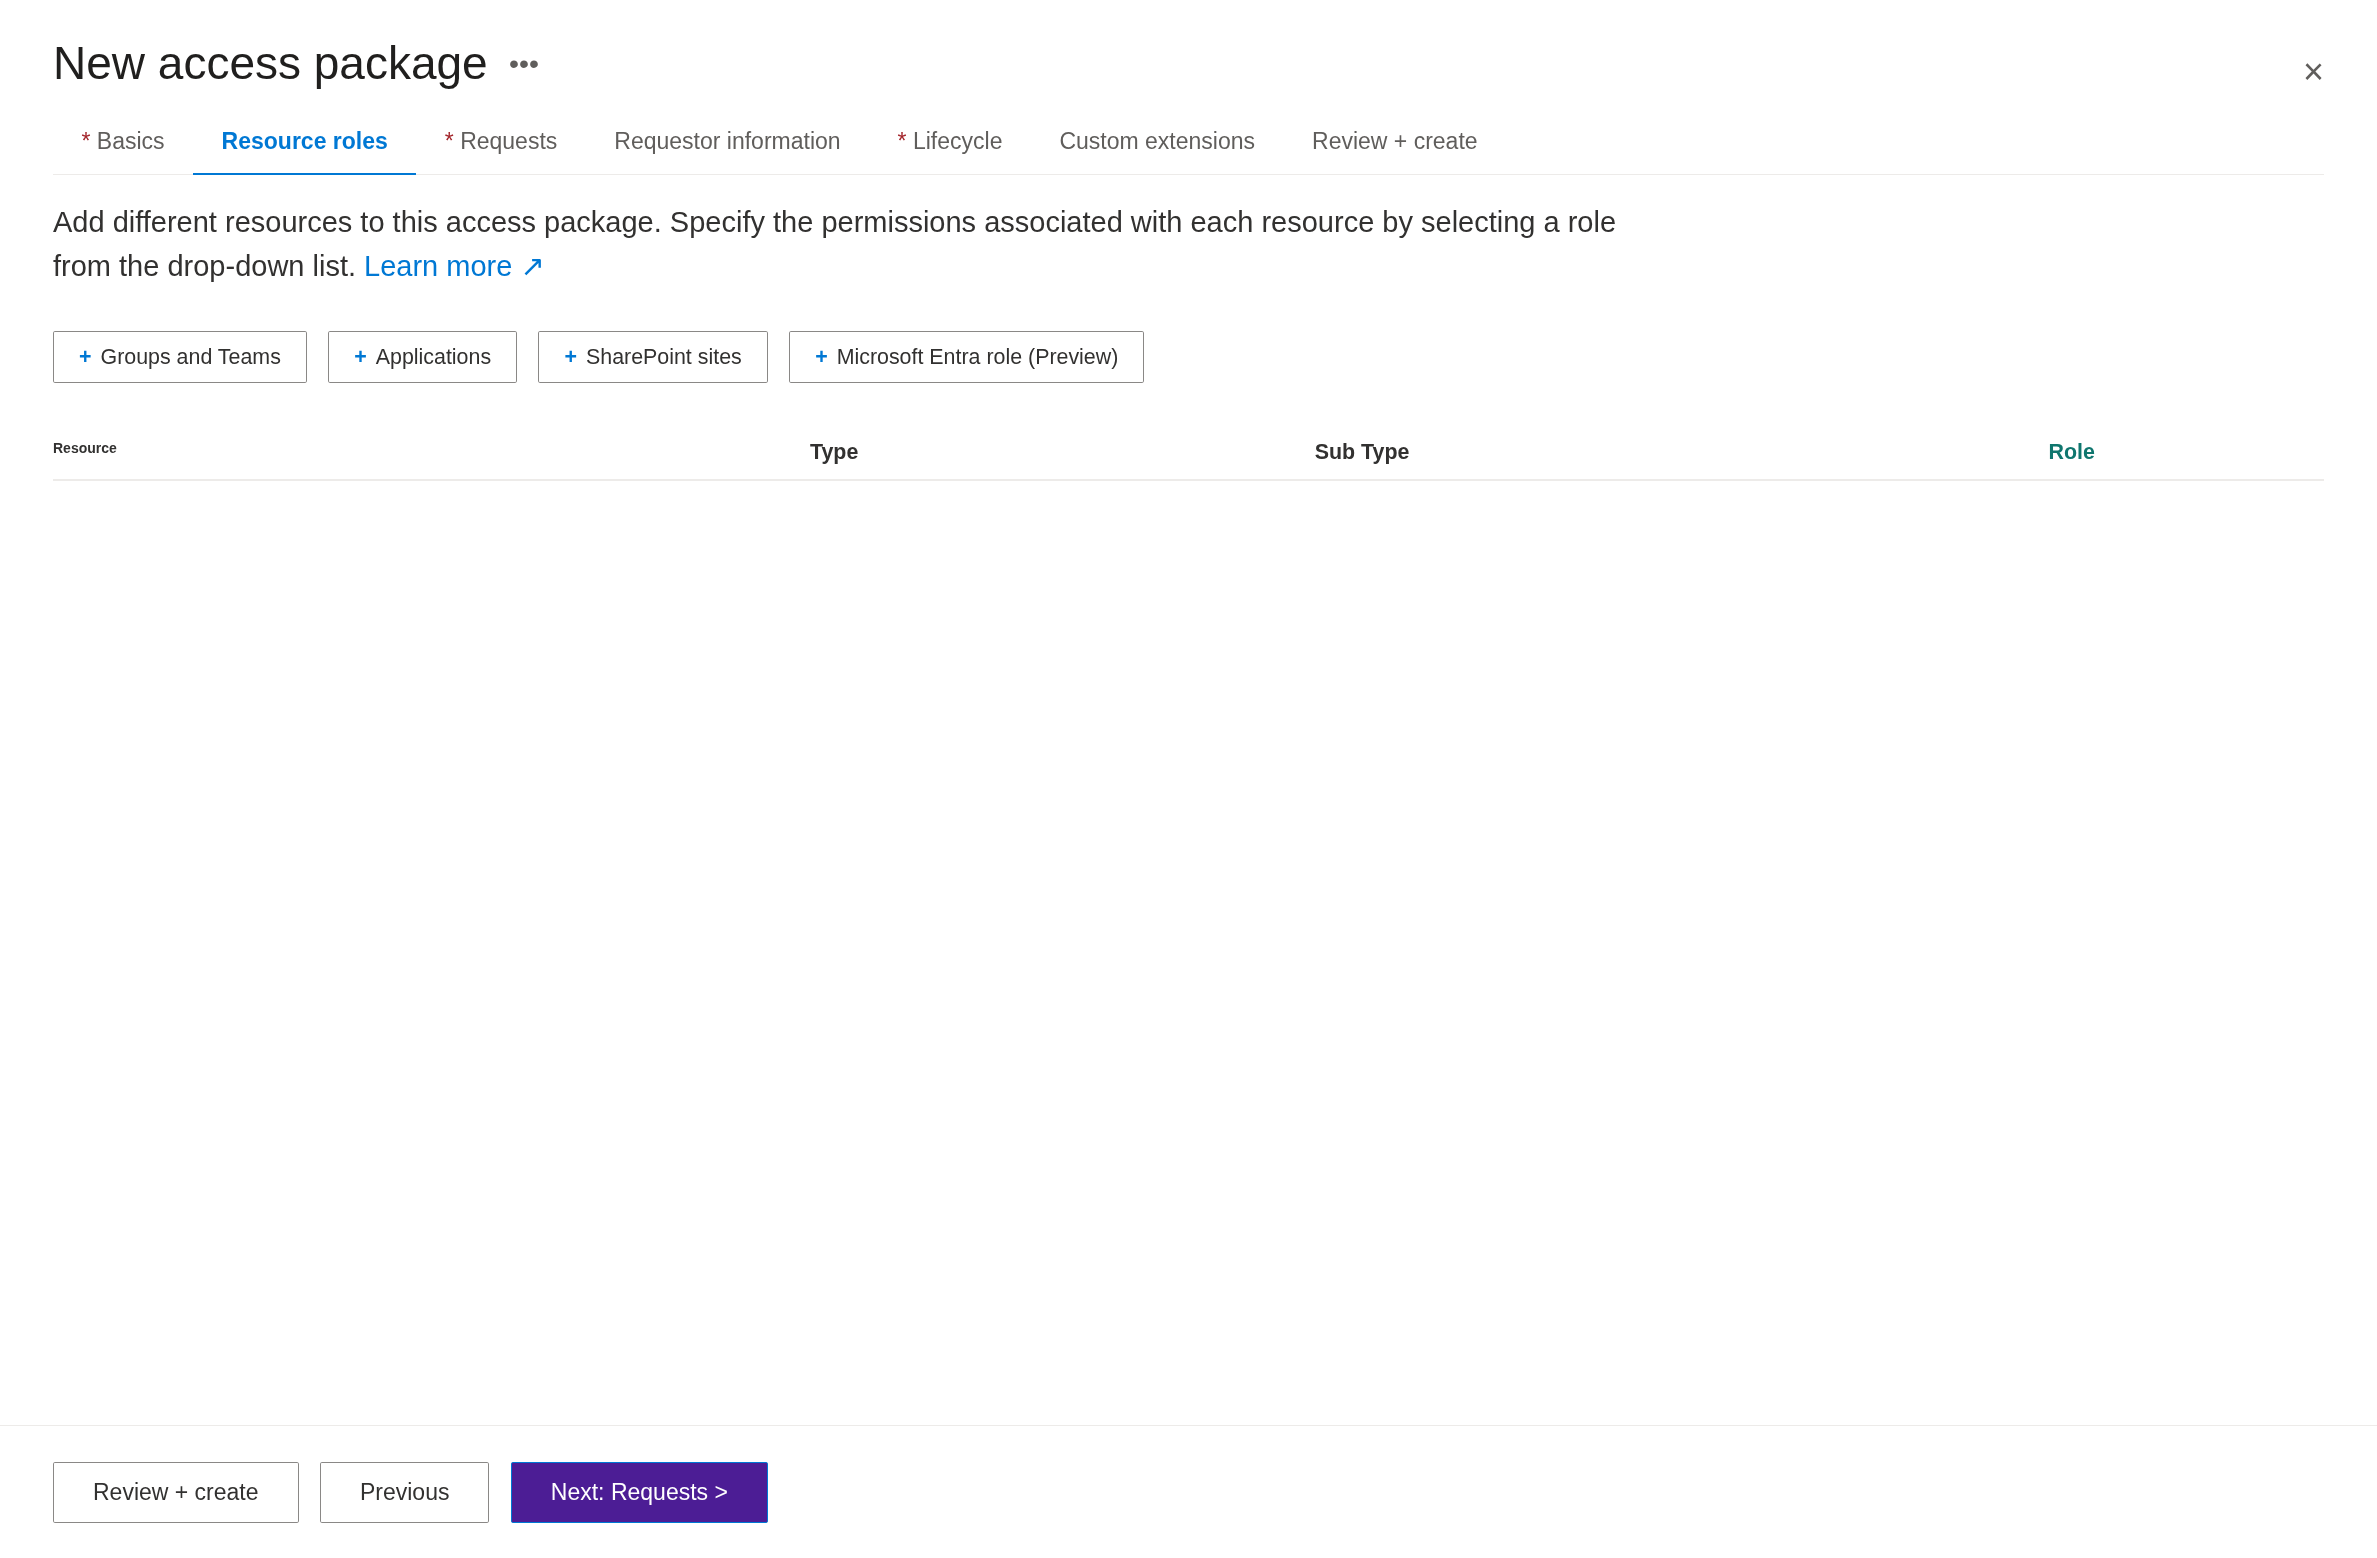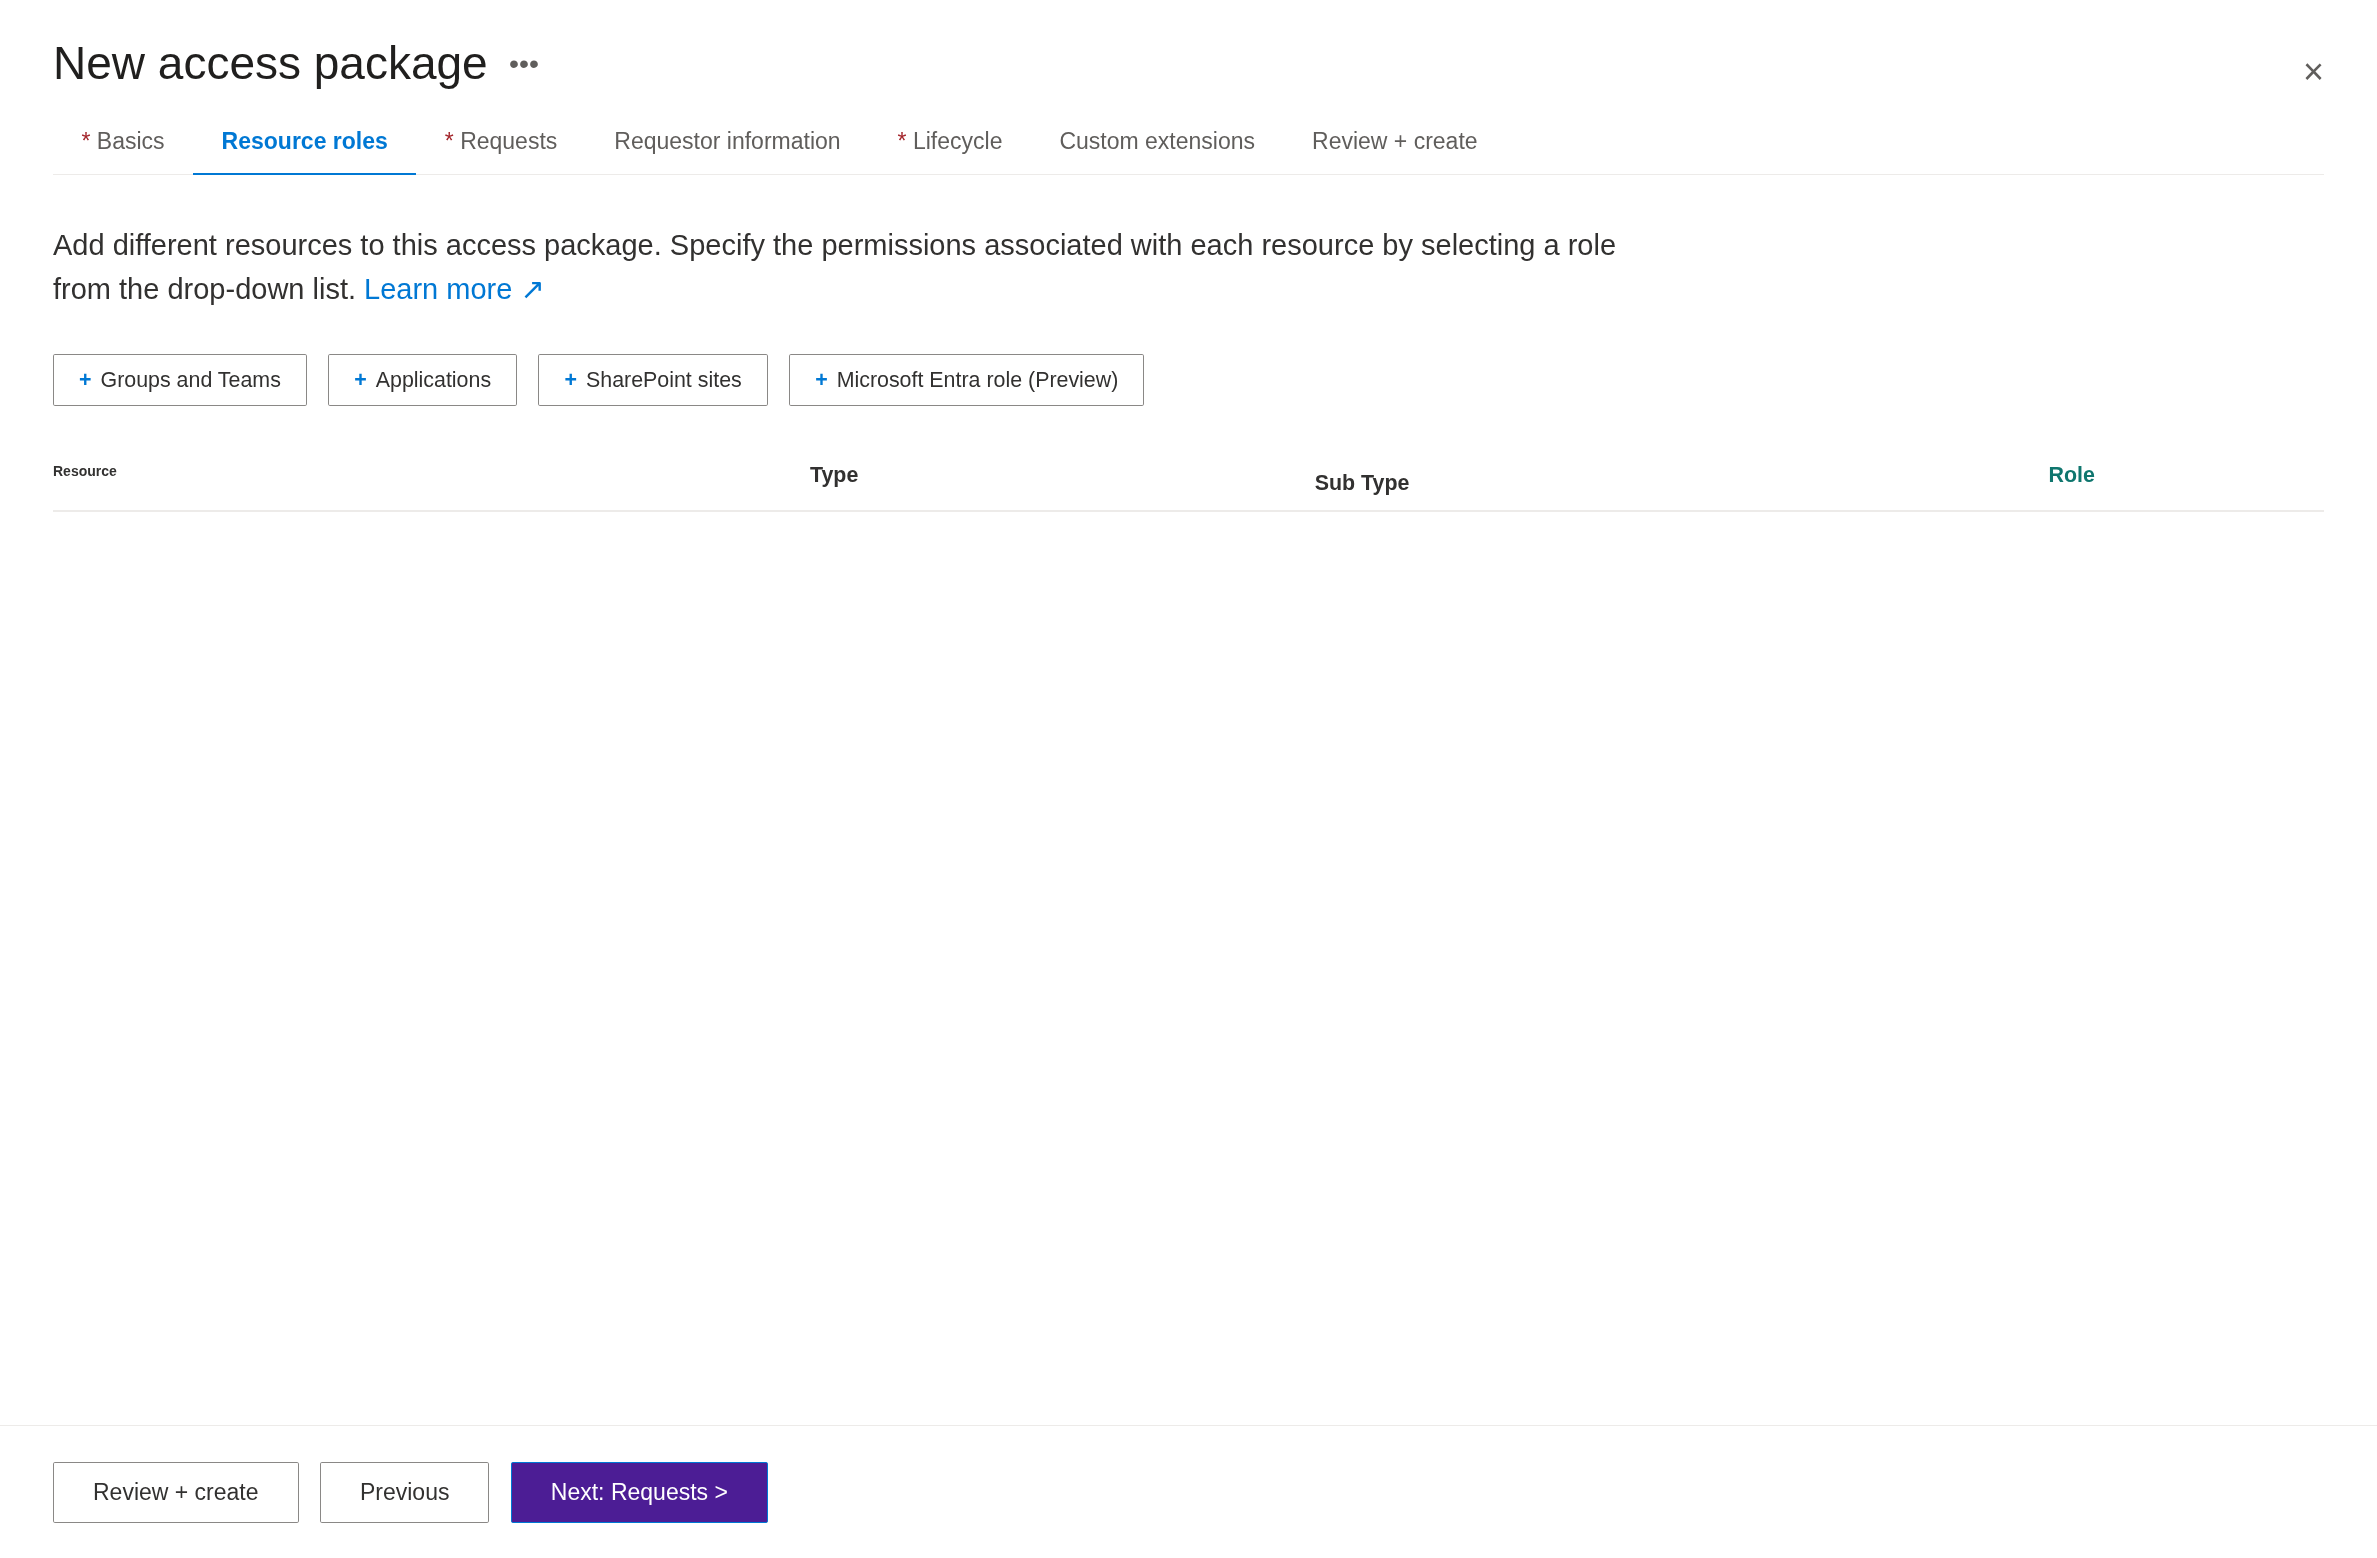--- a/index.html
+++ b/index.html
@@ -59,21 +59,21 @@
       background: none;
       border: none;
       line-height: 1;
     }
 
     .tabs {
       display: flex;
       align-items: center;
       gap: 0;
       border-bottom: 0.9px solid #edebe9;
-      margin-bottom: 49px;
+      margin-bottom: 26px;
     }
 
     .tab {
       padding: 18px 28.5px;
       font-size: 23px;
       color: #605e5c;
       cursor: pointer;
       white-space: nowrap;
       border-bottom: 2.7px solid transparent;
       margin-bottom: -0.9px;
@@ -151,21 +151,20 @@
       font-size: 21.4px;
       font-weight: 600;
       color: #323130;
     }
 
     .table-col-subtype {
       flex: 2;
       font-size: 21.4px;
       font-weight: 600;
       color: #323130;
-      margin-top: 8px;
     }
 
     .table-col-role {
       flex: 2;
       font-size: 21.4px;
       font-weight: 600;
       color: #0f766e;
       text-align: center;
     }
 

